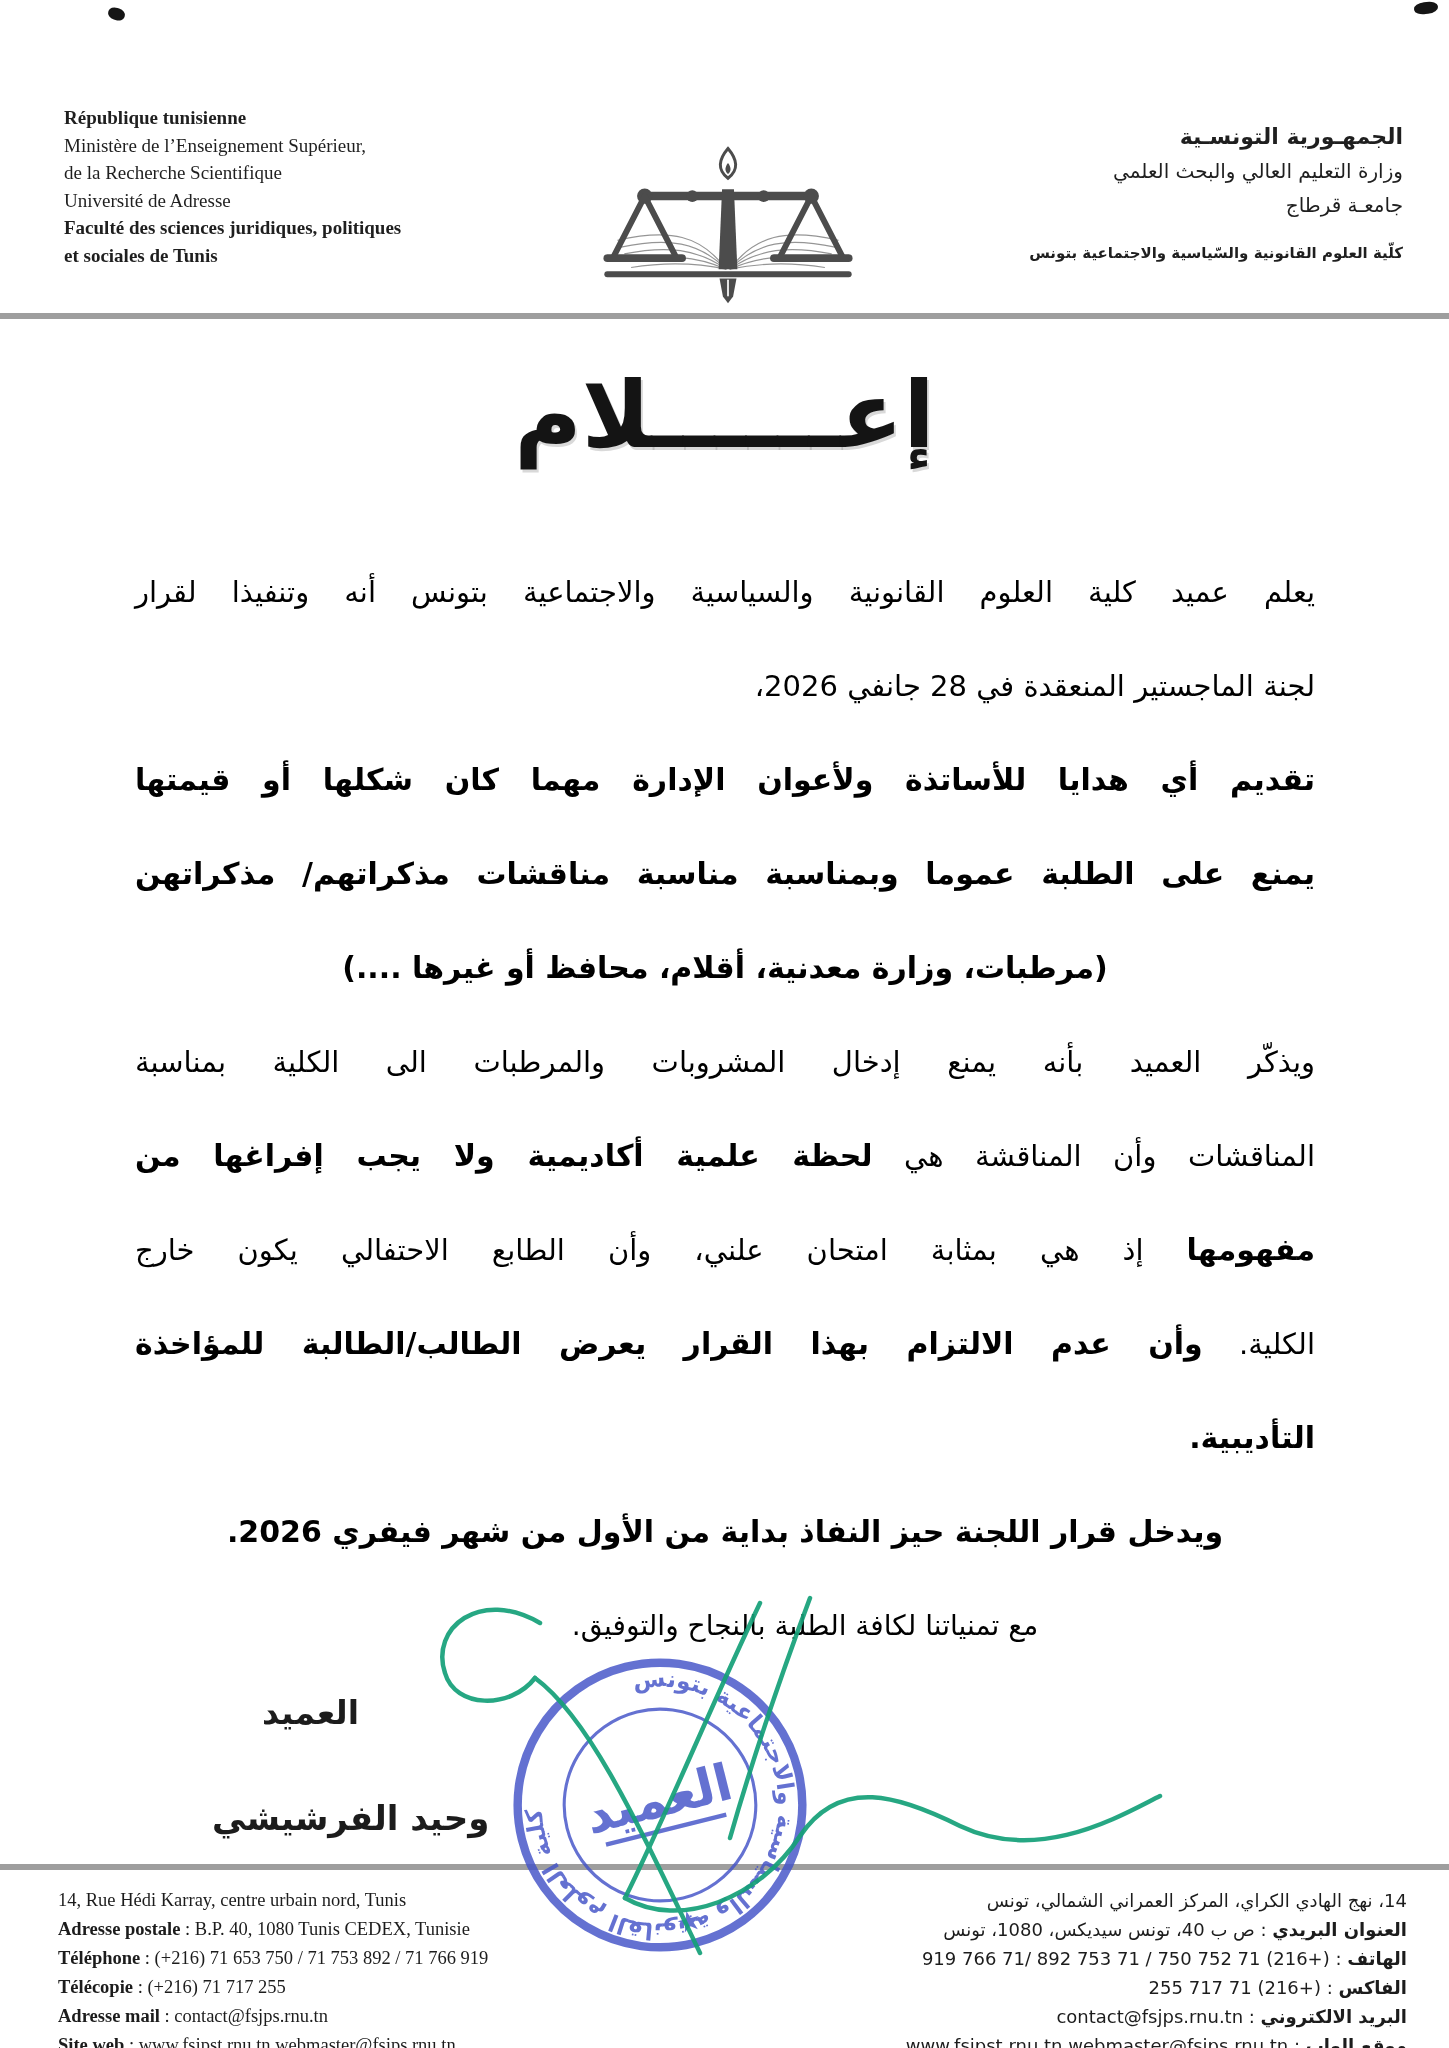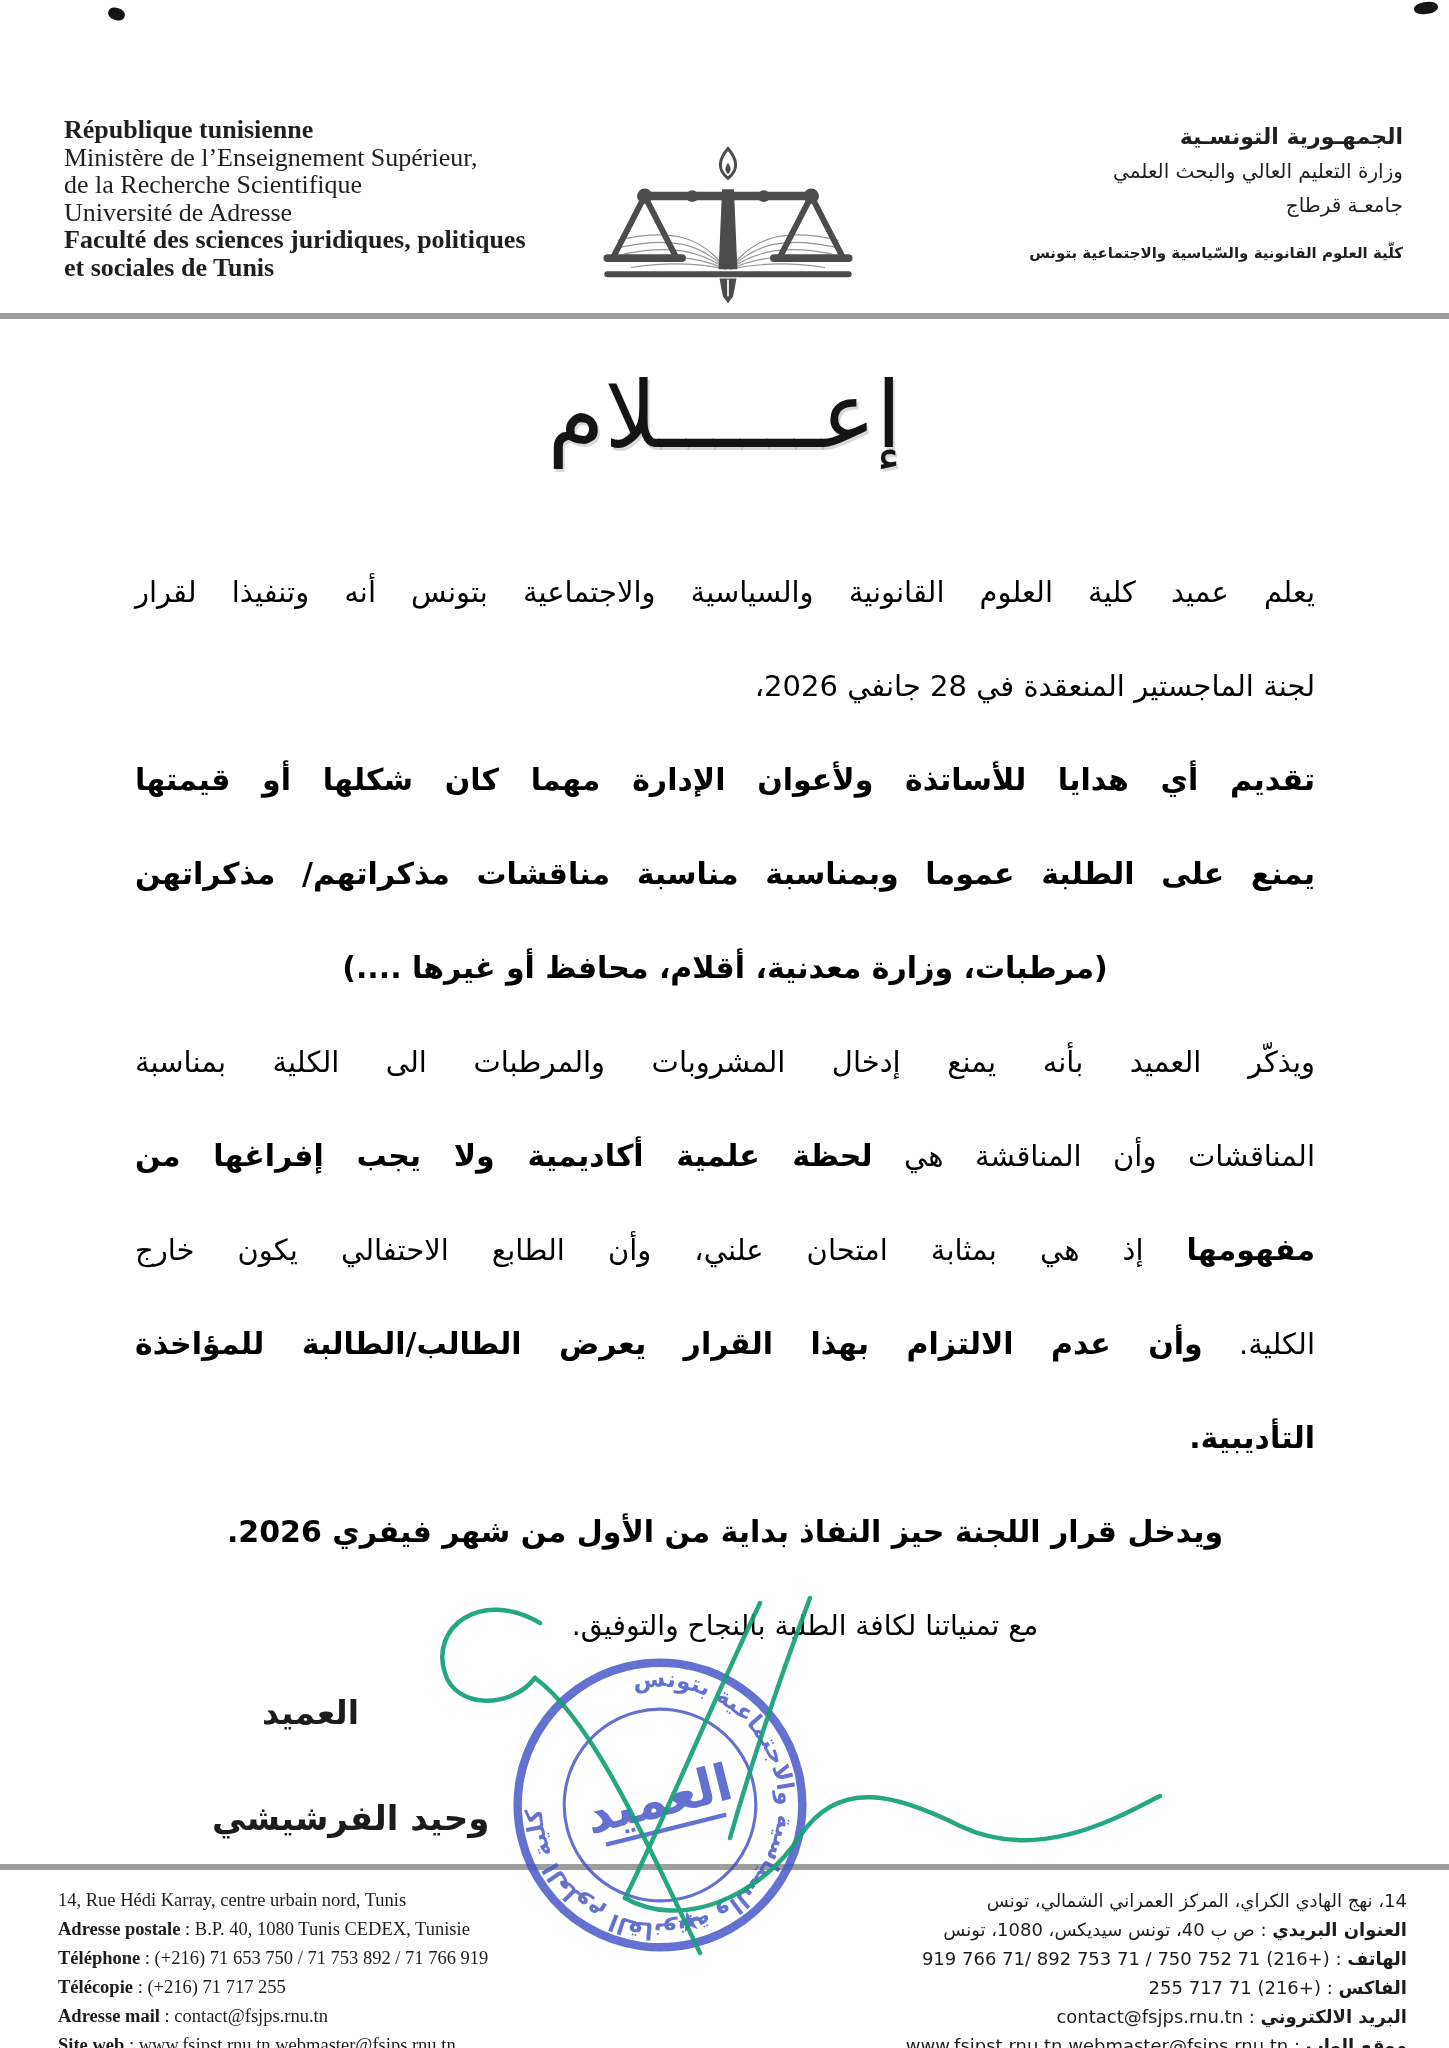--- a/index.html
+++ b/index.html
@@ -3,35 +3,35 @@
 <meta charset="utf-8">
 <style>
   html,body{margin:0;padding:0;}
   body{
     width:1449px;height:2048px;position:relative;overflow:hidden;
     background:#ffffff;color:#1c1c1c;
     font-family:"DejaVu Sans",sans-serif;
   }
   .abs{position:absolute;}
   
-  .hdr-fr{left:64px;top:116px;font-family:"Liberation Serif","DejaVu Serif",serif;
-    font-size:26px;line-height:27.5px;color:#1f1f1f;}
+  .hdr-fr{left:64px;top:104px;font-family:"Liberation Serif","DejaVu Serif",serif;
+    font-size:19px;line-height:27.5px;color:#1f1f1f;}
   .hdr-fr .b{font-weight:bold;}
   .hdr-ar{right:46px;top:120px;text-align:right;direction:rtl;color:#1f1f1f;}
   .hdr-ar .l1{font-weight:bold;font-size:22px;line-height:34px;}
   .hdr-ar .l2,.hdr-ar .l3{font-size:20px;line-height:34px;}
   .hdr-ar .l4{font-weight:bold;font-size:15px;margin-top:22px;}
   .logo{left:592px;top:140px;width:272px;height:170px;}
   
   .divider{left:0;width:1449px;height:6px;background:#9e9e9e;}
   .div-top{top:313px;}
   .div-bottom{top:1864px;}
   
   .title{left:0;top:362px;width:1449px;text-align:center;direction:rtl;
-    font-size:92px;font-weight:normal;color:#141414;
+    font-size:92px;font-weight:bold;color:#141414;
     text-shadow:2px 3px 0 rgba(120,120,120,.28);}
   
   .body-txt{left:135px;top:545px;width:1180px;direction:rtl;color:#000000;}
   .bl{line-height:94px;font-size:29px;white-space:normal;}
   .bl .b,.bl.b{font-weight:bold;font-size:30px;}
   .just{text-align:justify;text-align-last:justify;}
   .start{text-align:right;}
   .center{text-align:center;}
   .l12{padding-left:160px;font-size:28px;}
   

